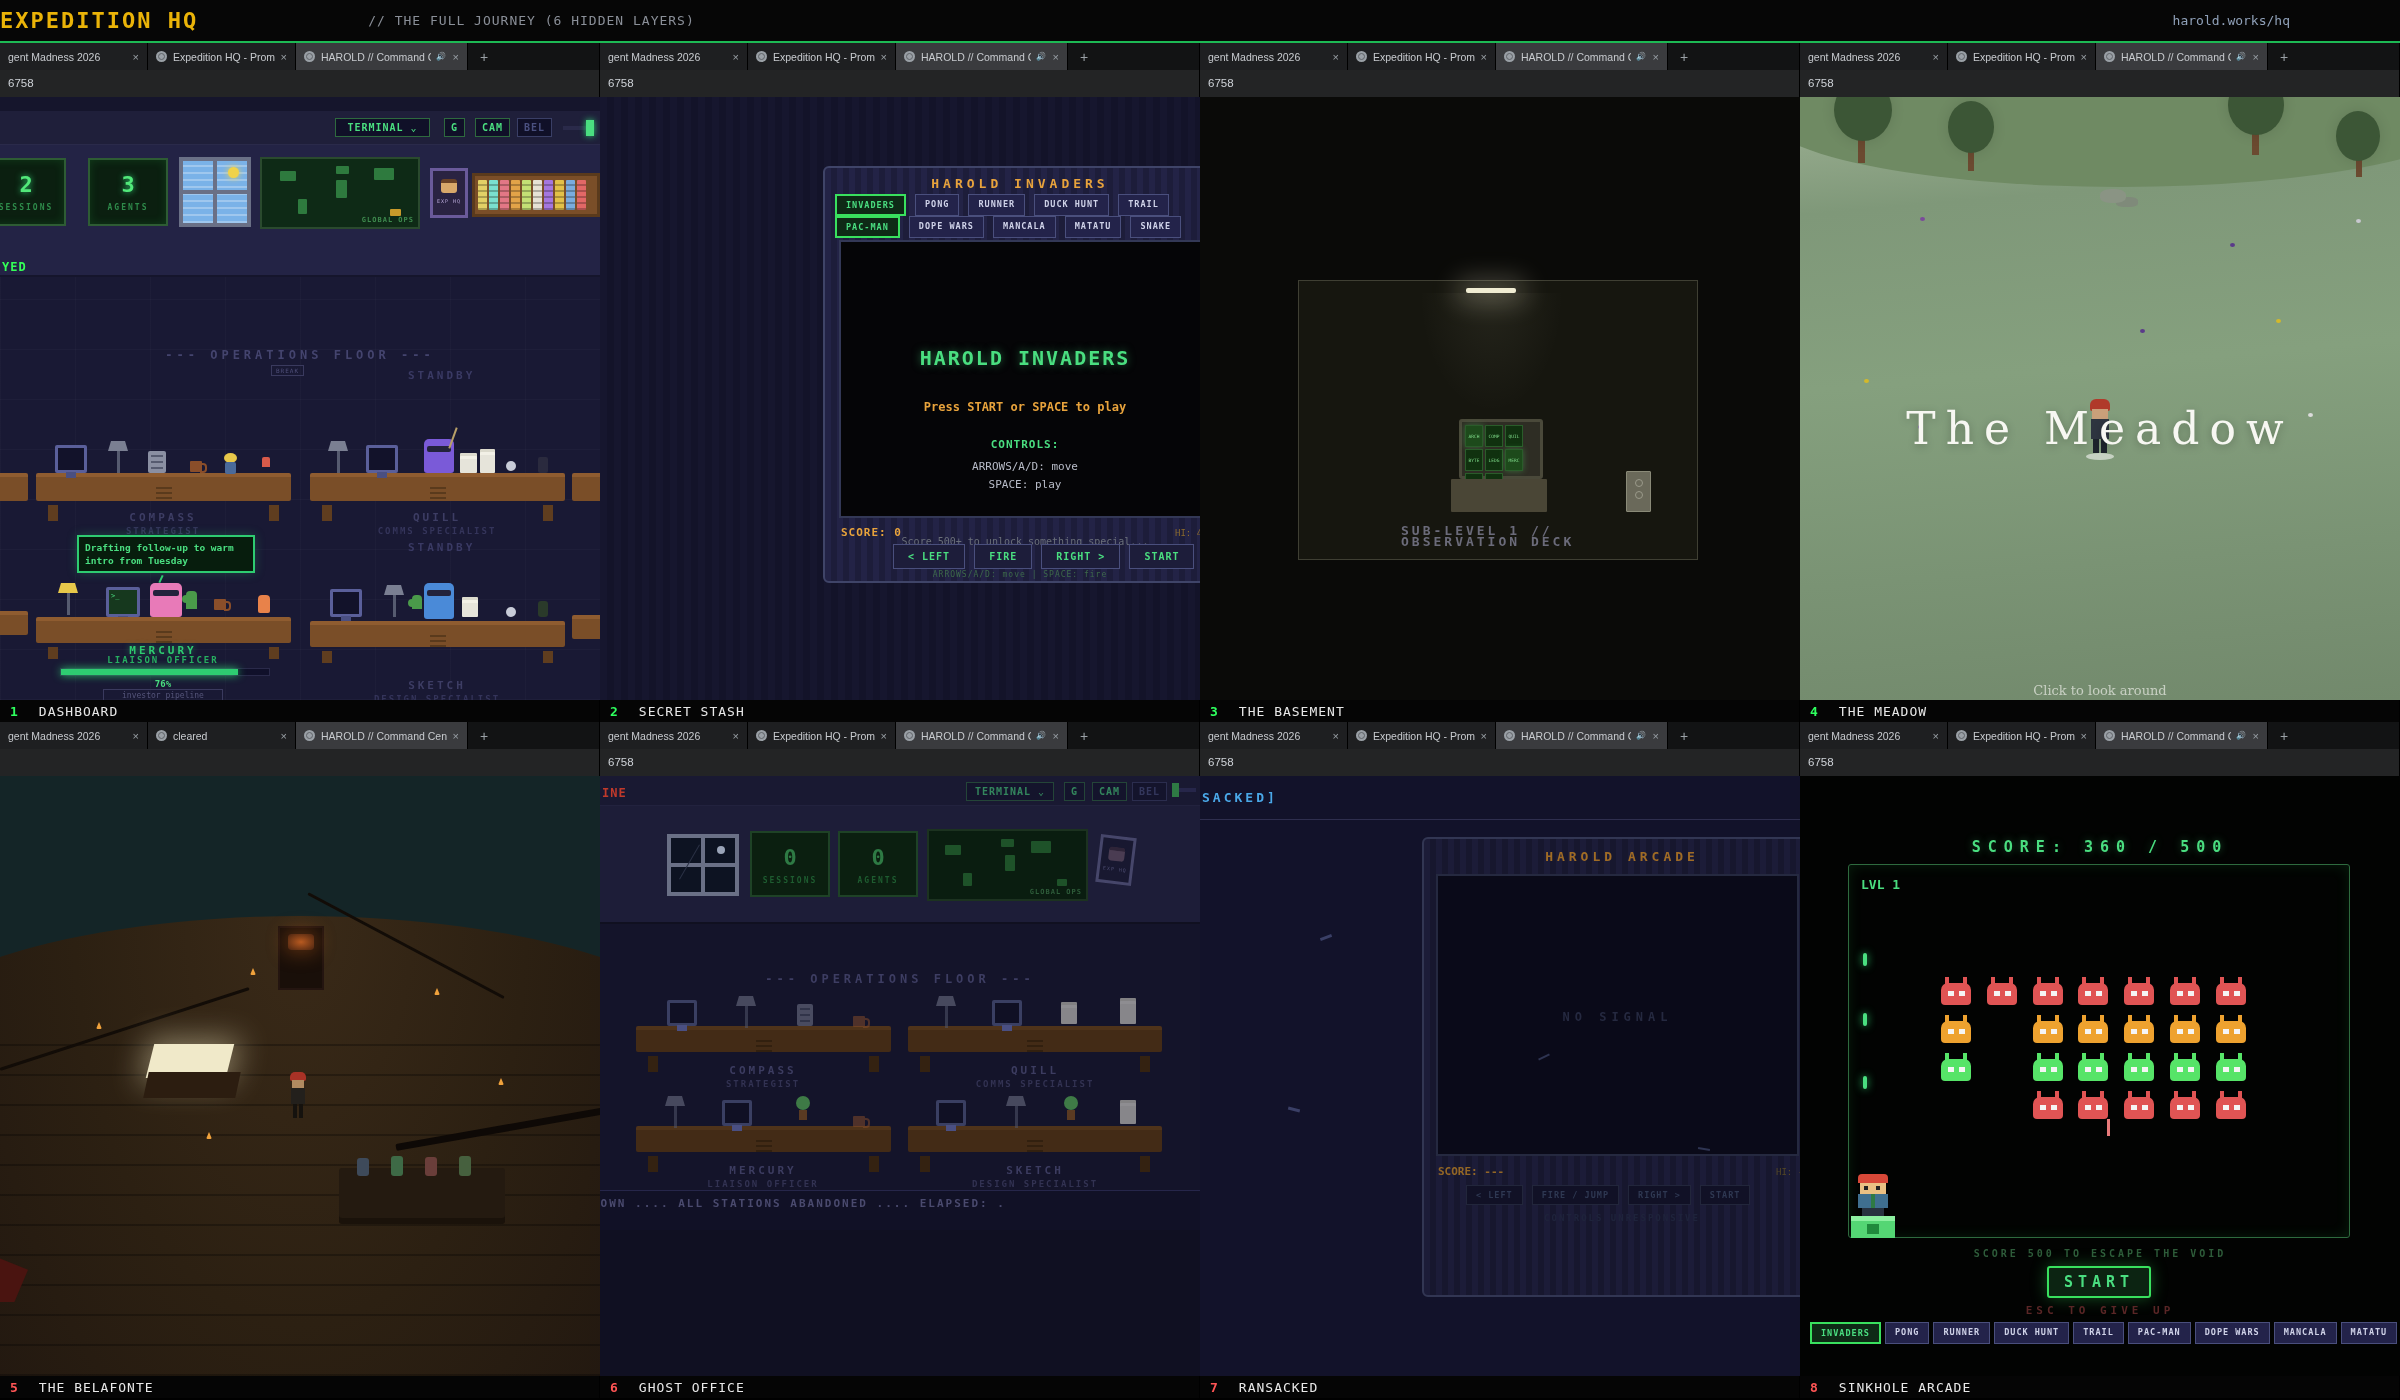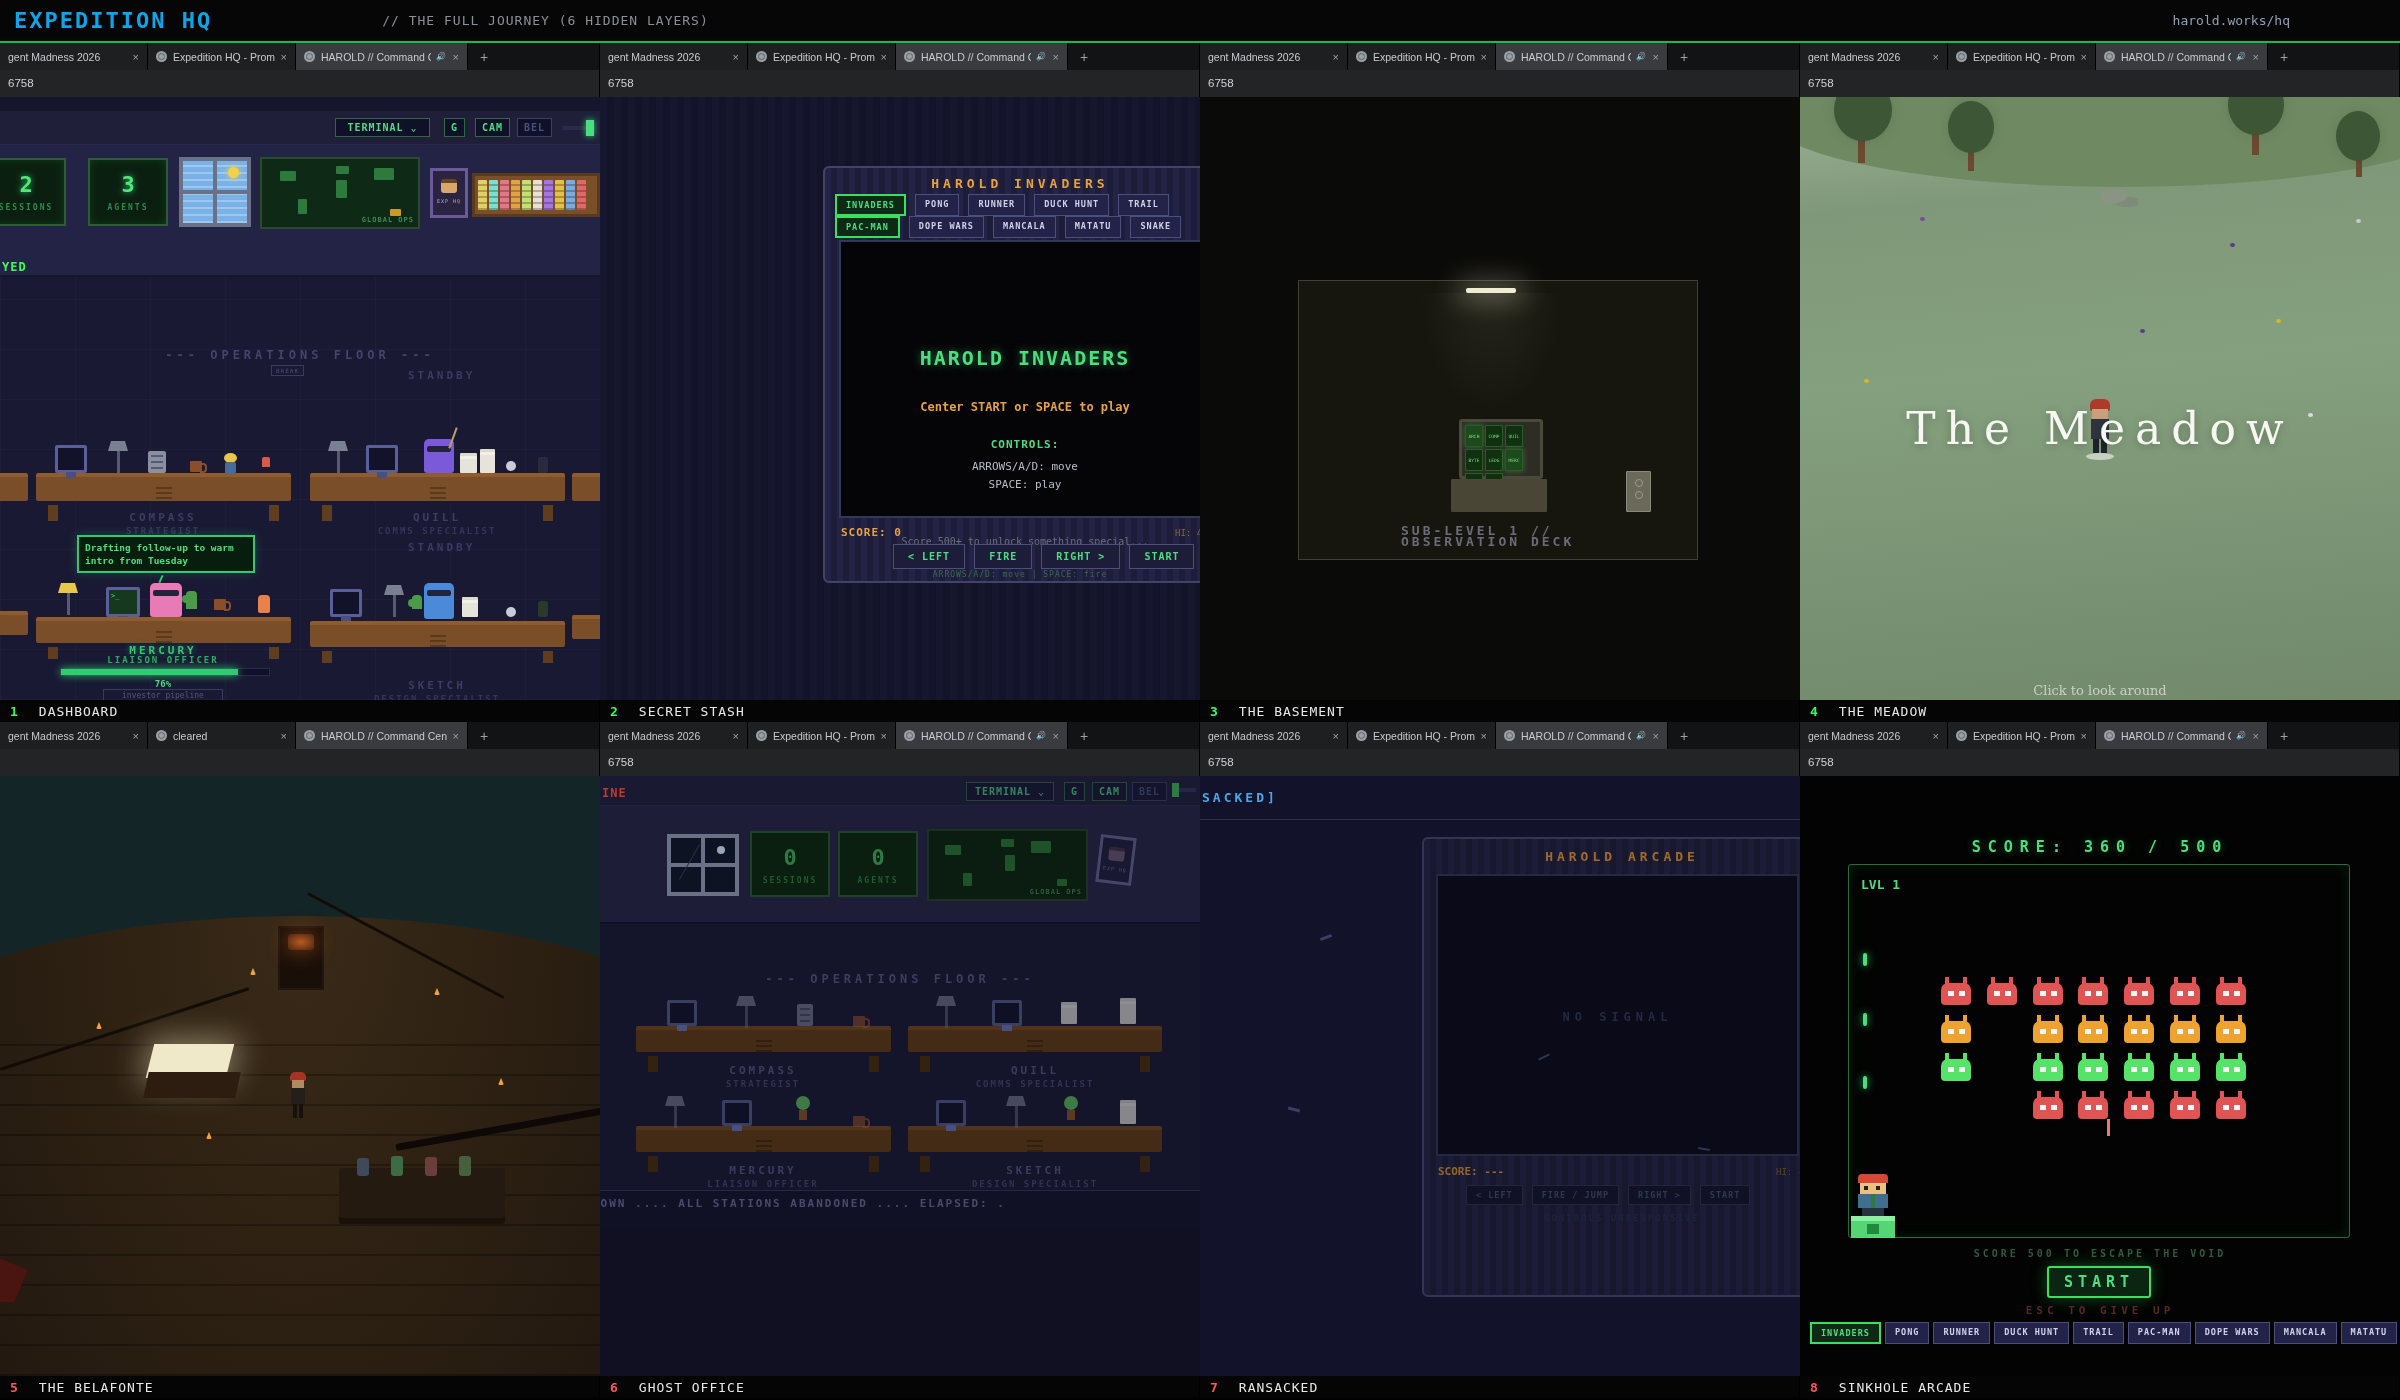--- a/index.html
+++ b/index.html
@@ -1,21 +1,21 @@
 <!DOCTYPE html>
 <html><head>
 <meta charset="utf-8">
 <style>
   * { margin:0; padding:0; box-sizing:border-box; }
   html,body { background:#000; }
   body { width:2400px; height:1400px; font-family:"DejaVu Sans Mono", monospace; overflow:hidden; }
 
   
   .hq-header { height:43px; background:#060606; border-bottom:2px solid #1db954; display:flex; align-items:center; position:relative; }
-  .hq-title { color:#0ea5e9; font-size:22px; font-weight:bold; letter-spacing:2px; margin-left:14px; }
+  .hq-title { color:#eab308; font-size:22px; font-weight:bold; letter-spacing:2px; }
   .hq-sub { color:#8a8f98; font-size:13px; margin-left:170px; letter-spacing:1px; }
   .hq-url { position:absolute; right:110px; color:#8fa0b8; font-size:13px; }
 
   
   .grid { display:grid; grid-template-columns:repeat(4,600px); grid-template-rows:679px 676px; }
   .cell { position:relative; border-right:1px solid #000; display:flex; flex-direction:column; }
 
   
   .tabbar { height:27px; background:#121314; display:flex; align-items:stretch; font-family:"Liberation Sans",sans-serif; font-size:10.5px; color:#c8cbcf; overflow:hidden; }
   .tab { display:flex; align-items:center; gap:6px; padding:0 8px; background:#1e1f21; border-right:1px solid #000; min-width:0; flex:0 0 148px; }
@@ -370,21 +370,21 @@
           </div>
         <div class="chips" style="left:10px;top:48px">
             <div class="chip on">PAC-MAN</div>
             <div class="chip">DOPE WARS</div>
             <div class="chip">MANCALA</div>
             <div class="chip">MATATU</div>
             <div class="chip">SNAKE</div>
           </div>
         <div class="arcscreen" style="left:14px;top:72px;width:372px;height:278px">
           <div class="abs ctr" style="left:0;top:104px;width:100%;color:#4ade80;font-size:20px;font-weight:bold;letter-spacing:2px;text-shadow:0 0 8px rgba(74,222,128,.5)">HAROLD INVADERS</div>
-          <div class="abs ctr" style="left:0;top:158px;width:100%;color:#e8a33c;font-size:12px;font-weight:bold">Center START or SPACE to play</div>
+          <div class="abs ctr" style="left:0;top:158px;width:100%;color:#e8a33c;font-size:12px;font-weight:bold">Press START or SPACE to play</div>
           <div class="abs ctr" style="left:0;top:196px;width:100%;color:#4ade80;font-size:11px;font-weight:bold;letter-spacing:1px">CONTROLS:</div>
           <div class="abs ctr" style="left:0;top:218px;width:100%;color:#b8bcc8;font-size:11px">ARROWS/A/D: move</div>
           <div class="abs ctr" style="left:0;top:236px;width:100%;color:#b8bcc8;font-size:11px">SPACE: play</div>
           <div class="abs ctr" style="left:0;top:294px;width:100%;color:#6a6f7a;font-size:10px">Score 500+ to unlock something special...</div>
         </div>
         <div class="abs" style="left:16px;top:358px;color:#e8a33c;font-size:11px;font-weight:bold;letter-spacing:1px">SCORE: 0</div>
         <div class="abs" style="left:350px;top:360px;color:#8a6a2e;font-size:9px;white-space:nowrap">HI: 4</div>
         <div class="chips ctrlchips" style="left:68px;top:376px">
             <div class="chip">&lt; LEFT</div>
             <div class="chip">FIRE</div>

